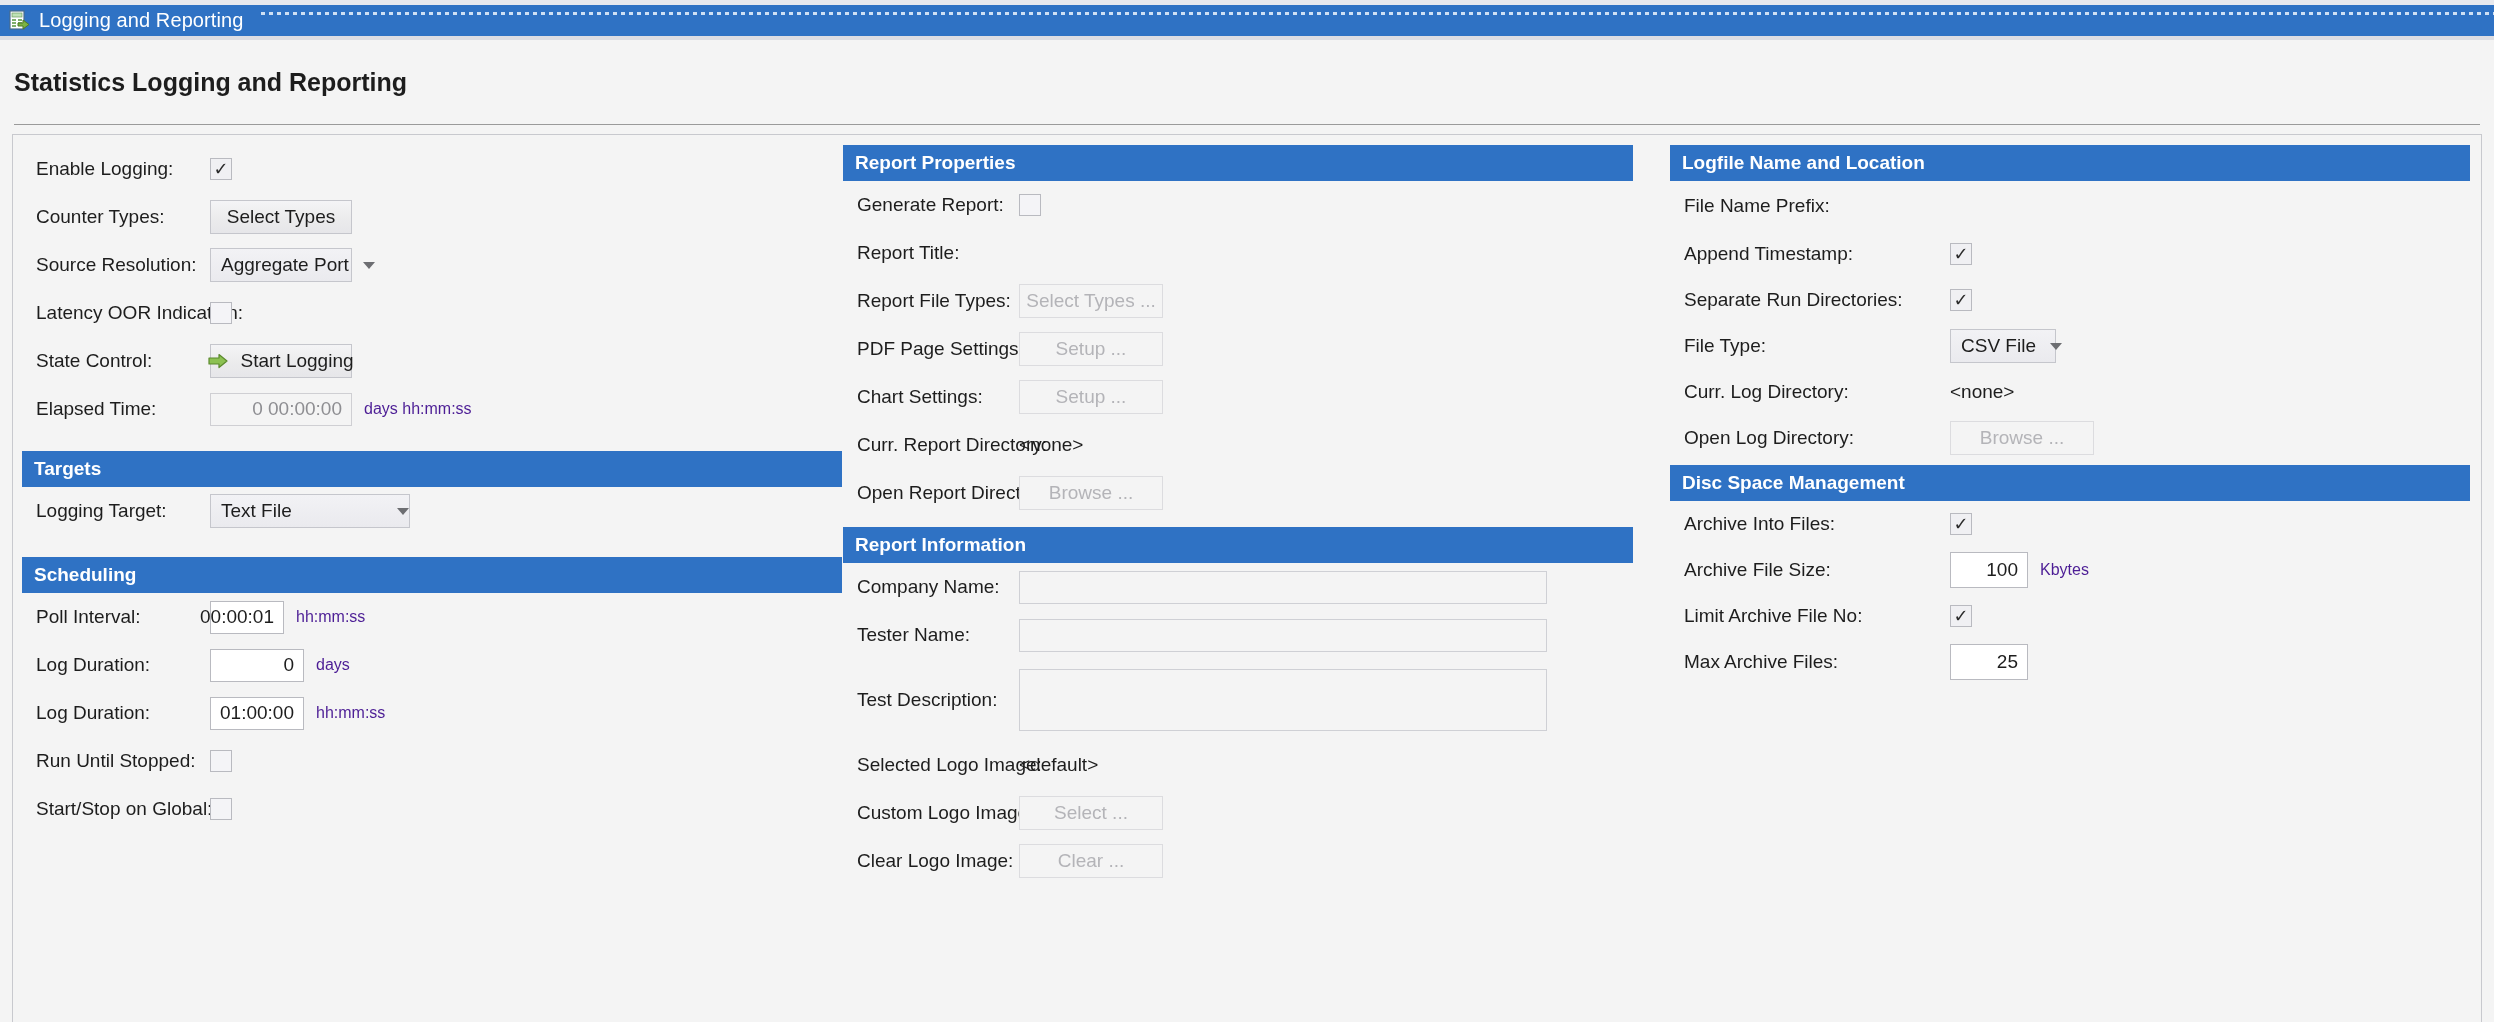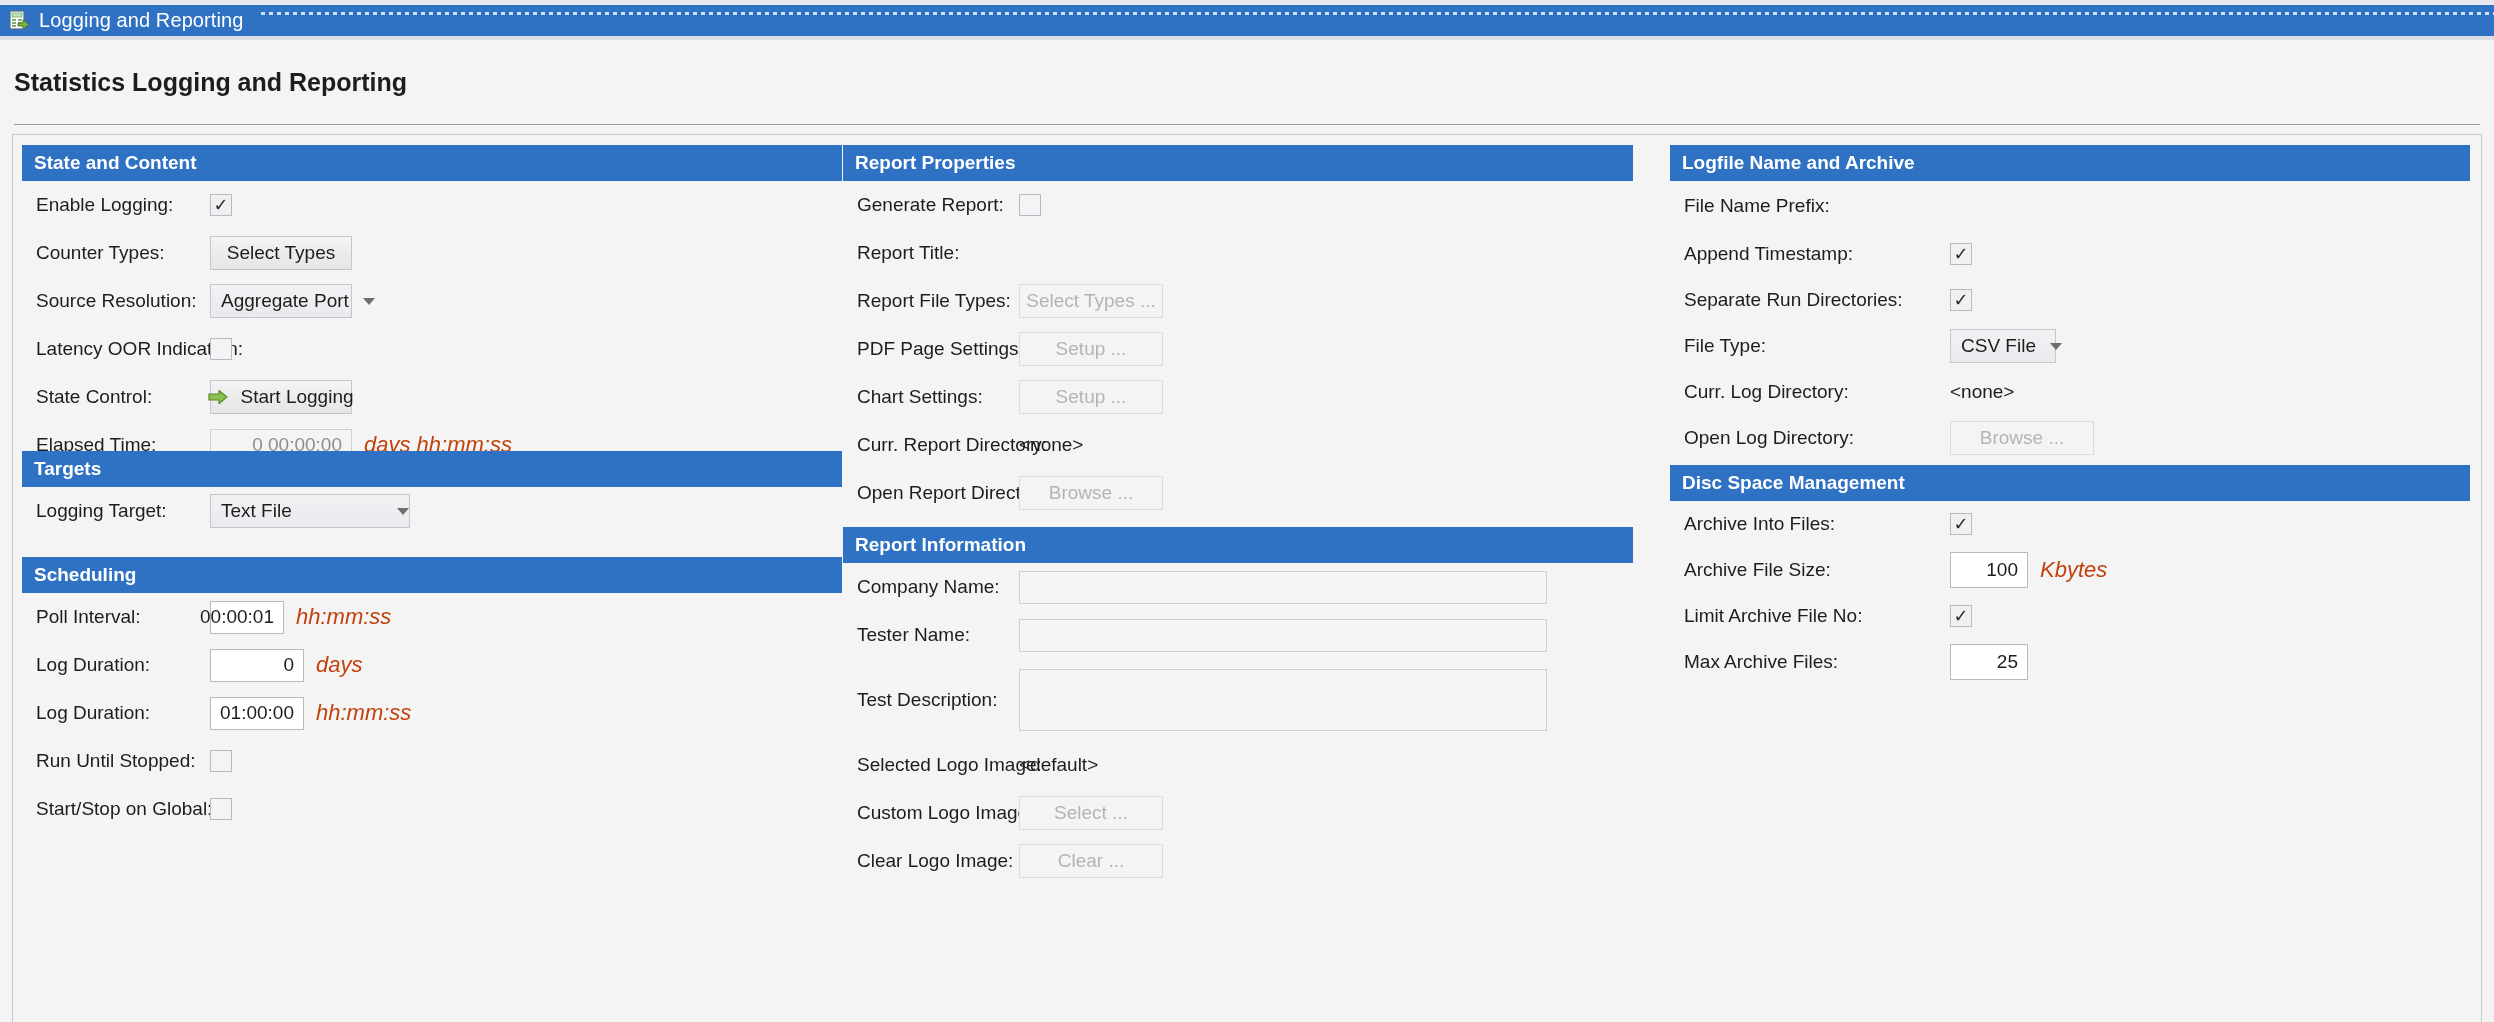--- a/index.html
+++ b/index.html
@@ -185,21 +185,21 @@
   .tin.ghost {
     background: #f4f4f4;
     border: 1px solid #dcdcdf;
     color: #bdbdc1;
   }
   .tin.blank {
     background: #f4f4f4;
     border: 1px solid #cfd0d5;
   }
   .suffix {
-    font-size: 22px; color: #c2410c; margin-left: 12px; white-space: nowrap; font-style: italic;
+    font-size: 16px; color: #4c1d95; margin-left: 12px; white-space: nowrap;
   }
   .plain {
     font-size: 19px; color: #1d1d1d; white-space: nowrap;
   }
 
   .ta {
     border: 1px solid #cfd0d5;
     background: #f4f4f4;
     height: 62px;
   }
@@ -236,23 +236,20 @@
 <div class="page-wrap">
 
   <div class="page-title">Statistics Logging and Reporting</div>
   <div class="title-rule"></div>
 
   <div class="content-frame">
 
     <div class="col col-left">
 
       <div style="position:absolute;left:0;top:10px;width:820px;">
-        <div class="sec-head">
-          <span>State and Content</span>
-        </div>
 
         <div class="row">
           <span class="lbl" style="width:174px">Enable Logging:</span>
           <span class="cb">✓</span>
         </div>
 
         <div class="row">
           <span class="lbl" style="width:174px">Counter Types:</span>
           <span class="btn" style="width:142px">Select Types</span>
         </div>
@@ -414,21 +411,21 @@
           <span class="lbl" style="width:162px">Clear Logo Image:</span>
           <span class="btn disabled" style="width:144px">Clear ...</span>
         </div>
       </div>
     </div>
 
     <div class="col col-right">
 
       <div style="position:absolute;left:0;top:10px;width:800px;">
         <div class="sec-head">
-          <span>Logfile Name and Archive</span>
+          <span>Logfile Name and Location</span>
         </div>
 
         <div class="row" style="height:50px">
           <span class="lbl" style="width:266px">File Name Prefix:</span>
         </div>
 
         <div class="row" style="height:46px">
           <span class="lbl" style="width:266px">Append Timestamp:</span>
           <span class="cb">✓</span>
         </div>

